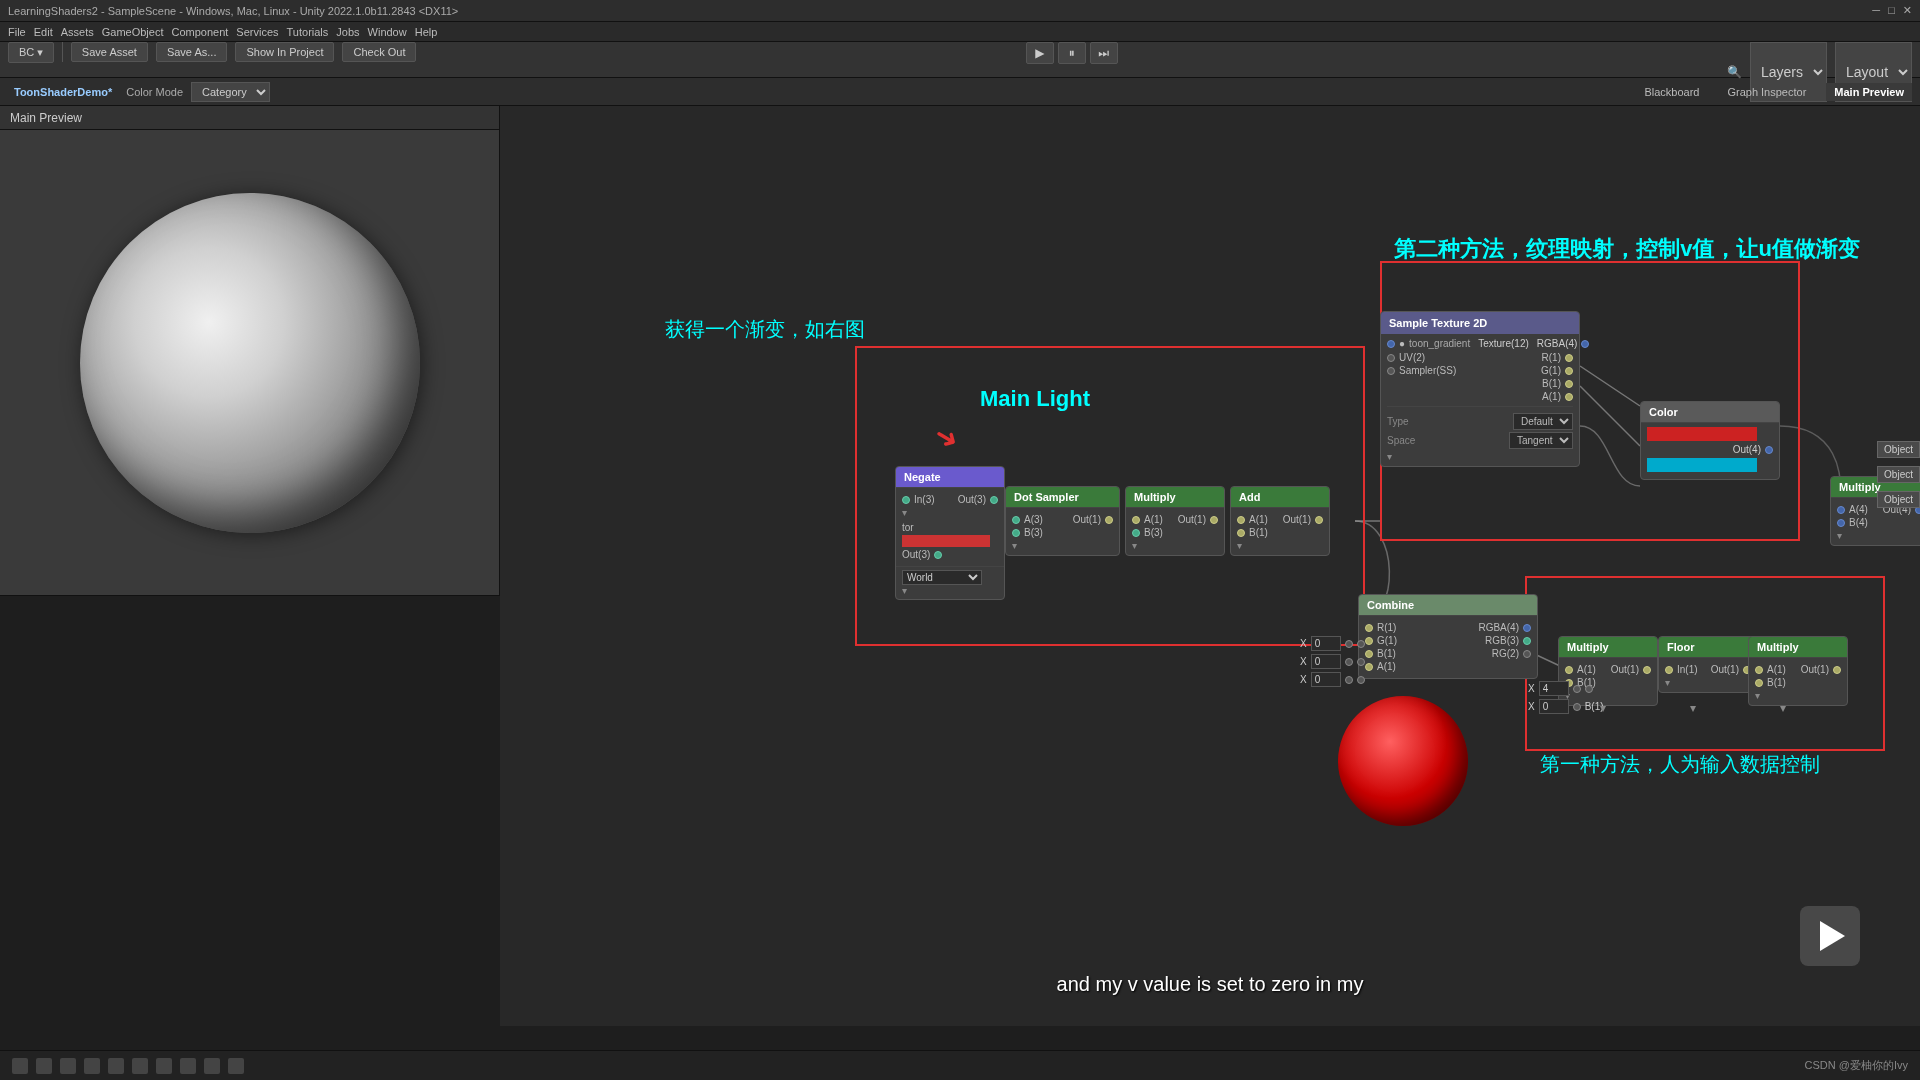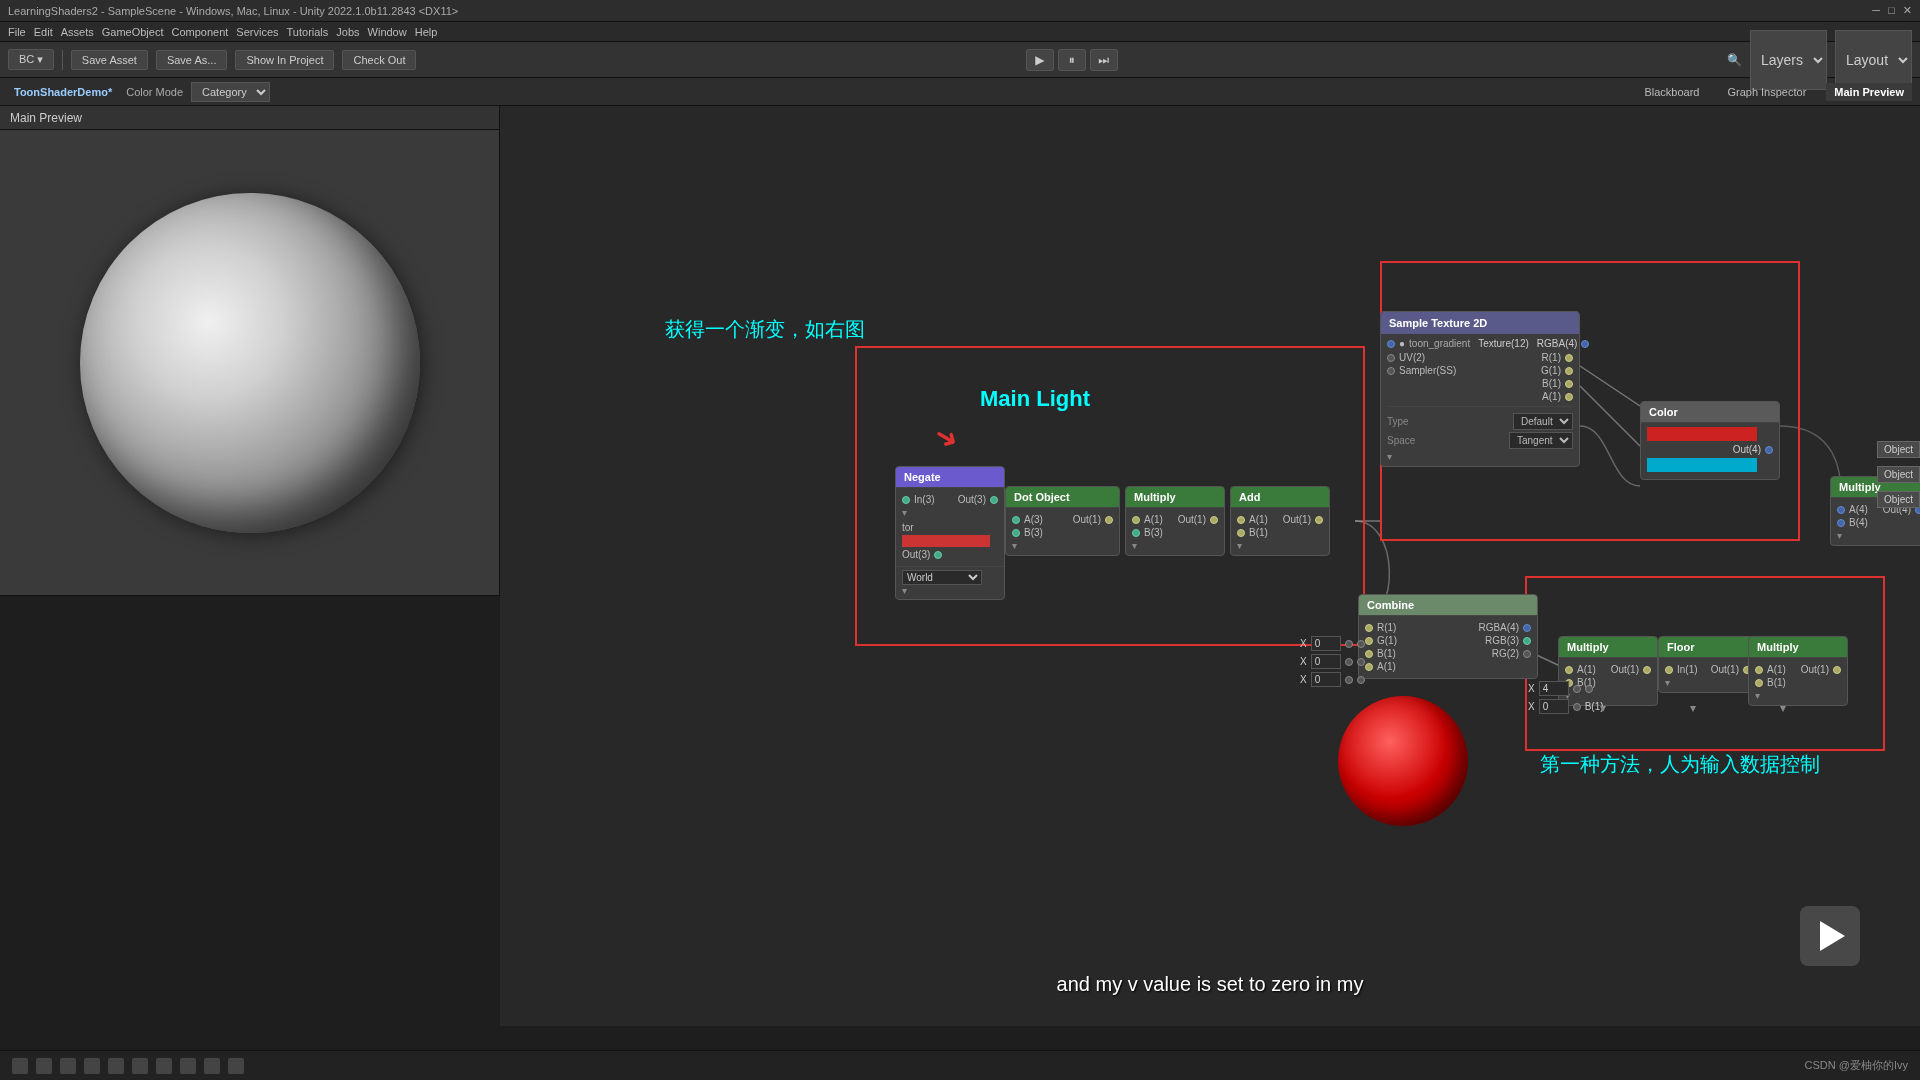--- a/index.html
+++ b/index.html
@@ -37,21 +37,21 @@
       color: #bbb;
       border-bottom: 1px solid #111;
     }
     .menu-item { cursor: pointer; }
 
     
     #toolbar {
       height: 36px;
       background: #333;
       display: flex;
-      align-items: center;
+      align-items: flex-start;
       padding: 0 8px;
       gap: 8px;
       border-bottom: 1px solid #111;
     }
     .toolbar-btn {
       background: #444;
       border: 1px solid #555;
       color: #ccc;
       padding: 3px 10px;
       font-size: 11px;
@@ -497,20 +497,21 @@
       <path d="M 855 415 C 900 415 900 515 860 515" stroke="#aaa" stroke-width="1.5" fill="none" opacity="0.5"></path>
       <path d="M 1280 320 C 1340 320 1340 375 1340 375" stroke="#aaa" stroke-width="1.5" fill="none" opacity="0.4"></path>
     </svg>
 
     <div class="red-box" style="left:355px;top:240px;width:510px;height:300px;"></div>
 
     <div class="red-box" style="left:880px;top:155px;width:420px;height:280px;"></div>
 
     <div class="red-box" style="left:1025px;top:470px;width:360px;height:175px;"></div>
 
+    <div class="annotation-text" style="top:128px;right:60px;font-size:22px;">第二种方法，纹理映射，控制v值，让u值做渐变</div>
 
     <div class="annotation-text-2" style="top:210px;left:165px;font-size:20px;">获得一个渐变，如右图</div>
 
     <div class="annotation-text-2" style="top:645px;right:100px;font-size:20px;">第一种方法，人为输入数据控制</div>
 
     <div style="position:absolute;top:280px;left:480px;color:#00ffff;font-size:22px;font-weight:bold;">Main Light</div>
 
     <div class="arrow-red" style="top:315px;left:435px;transform:rotate(30deg);">➜</div>
 
     <div class="node" style="left:395px;top:360px;width:110px;">
@@ -535,21 +536,21 @@
       </div>
       <div class="node-footer">
         <select class="node-select">
           <option>World</option>
         </select>
         <div class="expand-arrow">▾</div>
       </div>
     </div>
 
     <div class="node" style="left:505px;top:380px;width:115px;">
-      <div class="node-header header-dot-product">Dot Object</div>
+      <div class="node-header header-dot-product">Dot Sampler</div>
       <div class="node-body">
         <div class="node-row">
           <div class="port port-green"></div>
           <span>A(3)</span>
           <div style="flex:1;"></div>
           <span>Out(1)</span>
           <div class="port port-yellow"></div>
         </div>
         <div class="node-row">
           <div class="port port-green"></div>

